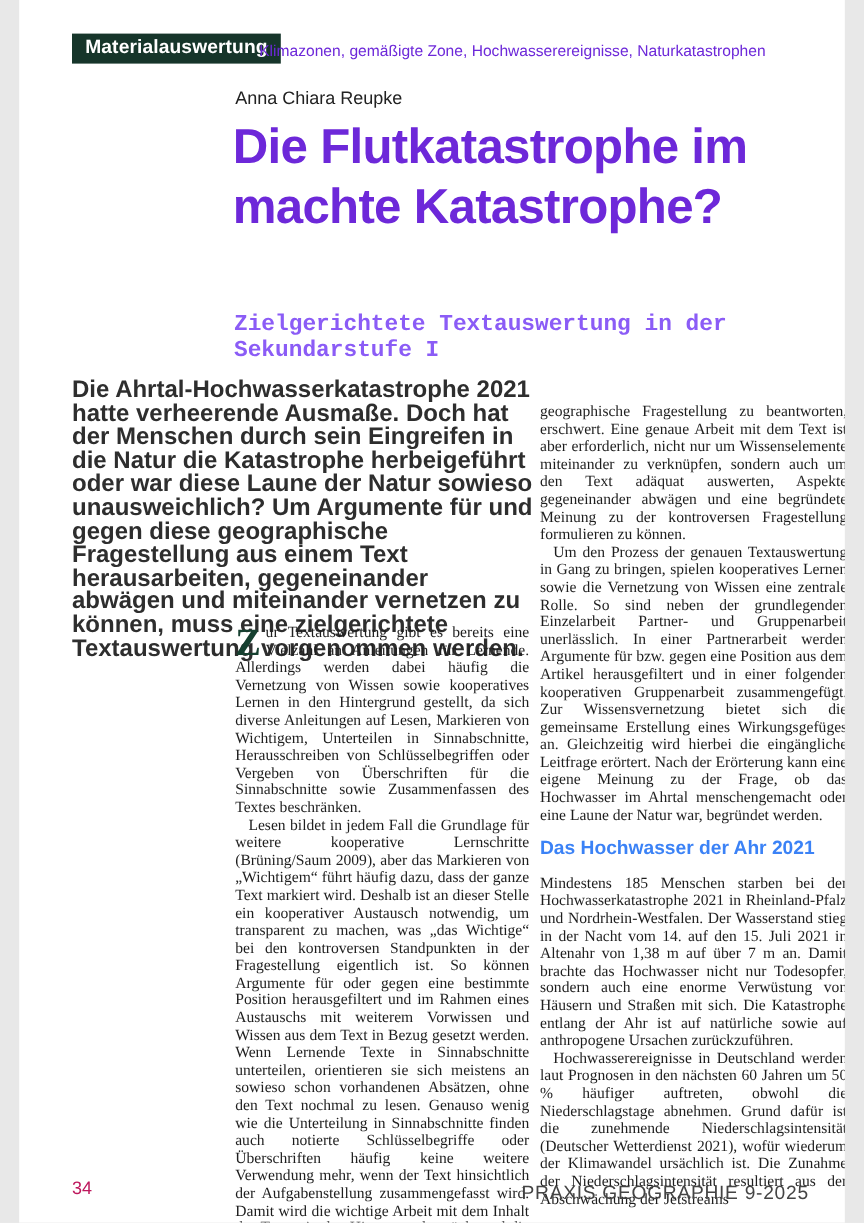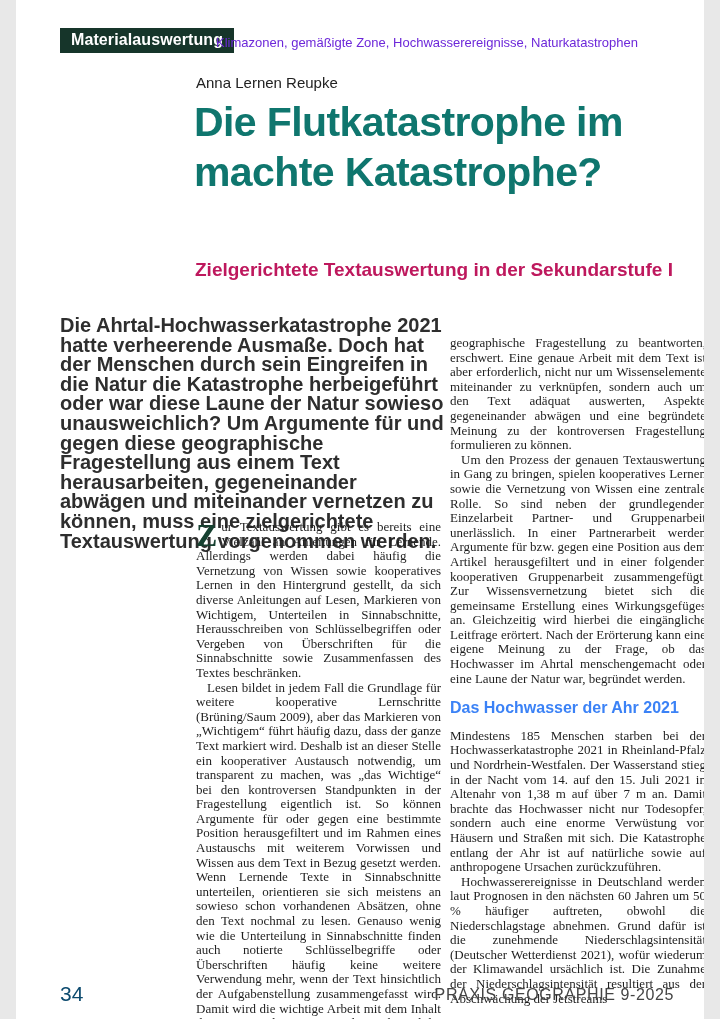--- a/index.html
+++ b/index.html
@@ -24,26 +24,26 @@
     position:absolute;left:200px;top:35px;
     font-size:13px;color:#6d28d9;
   }
   
   .author{
     position:absolute;left:180px;top:74px;
     font-size:15px;color:#222222;
   }
   .title{
     position:absolute;left:178px;top:97px;width:520px;
-    font-size:41px;font-weight:700;color:#0f766e;
+    font-size:41px;font-weight:700;color:#6d28d9;
     line-height:50px;letter-spacing:-0.6px;
   }
   .subtitle{
     position:absolute;left:179px;top:259px;
-    font-size:19px;font-weight:700;color:#be185d;
+    font-size:19px;font-weight:700;color:#8b5cf6;font-family:Liberation Mono, monospace;
   }
   
   .lead{
     position:absolute;left:44px;top:316px;width:384px;
     font-size:20px;font-weight:700;color:#2e2e2e;
     line-height:19.6px;
   }
   
   .bodytext{
     font-family:"Liberation Serif",serif;
@@ -66,36 +66,36 @@
     padding-right:4px;padding-top:2px;
   }
   .section-heading{
     font-family:"Liberation Sans",sans-serif;
     font-size:16px;font-weight:700;color:#3b82f6;
     margin:15px 0 13px 0;text-align:left;
   }
   
   .footer-page{
     position:absolute;left:44px;top:982px;
-    font-size:21px;color:#0c4a6e;text-align:right;
+    font-size:15px;color:#be185d;text-align:right;
   }
   .footer-journal{
     position:absolute;right:30px;top:986px;
     font-size:16px;letter-spacing:.6px;color:#444444;
   }
 </style>
 </head>
 <body>
 
 <div class="page">
 
   <div class="badge">Materialauswertung</div>
   <div class="keywords">Klimazonen, gemäßigte Zone, Hochwasserereignisse, Naturkatastrophen</div>
 
-  <div class="author">Anna Lernen Reupke</div>
+  <div class="author">Anna Chiara Reupke</div>
   <div class="title">
     <div>Die Flutkatastrophe im</div>
     <div>machte Katastrophe?</div>
   </div>
   <div class="subtitle">Zielgerichtete Textauswertung in der Sekundarstufe I</div>
 
   <div class="lead">Die Ahrtal-Hochwasserkatastrophe 2021 hatte verheerende Ausmaße. Doch hat der Menschen durch sein Eingreifen in die Natur die Katastrophe herbeigeführt oder war diese Laune der Natur sowieso unausweichlich? Um Argumente für und gegen diese geographische Fragestellung aus einem Text herausarbeiten, gegeneinander abwägen und miteinander vernetzen zu können, muss eine zielgerichtete Textauswertung vorgenommen werden.</div>
 
   <div class="col-left bodytext">
     <p><span class="dropcap">Z</span><span>ur Textauswertung gibt es bereits eine Vielzahl an Anleitungen für Lernende. Allerdings werden dabei häufig die Vernetzung von Wissen sowie kooperatives Lernen in den Hintergrund gestellt, da sich diverse Anleitungen auf Lesen, Markieren von Wichtigem, Unterteilen in Sinnabschnitte, Herausschreiben von Schlüsselbegriffen oder Vergeben von Überschriften für die Sinnabschnitte sowie Zusammenfassen des Textes beschränken.</span></p>

